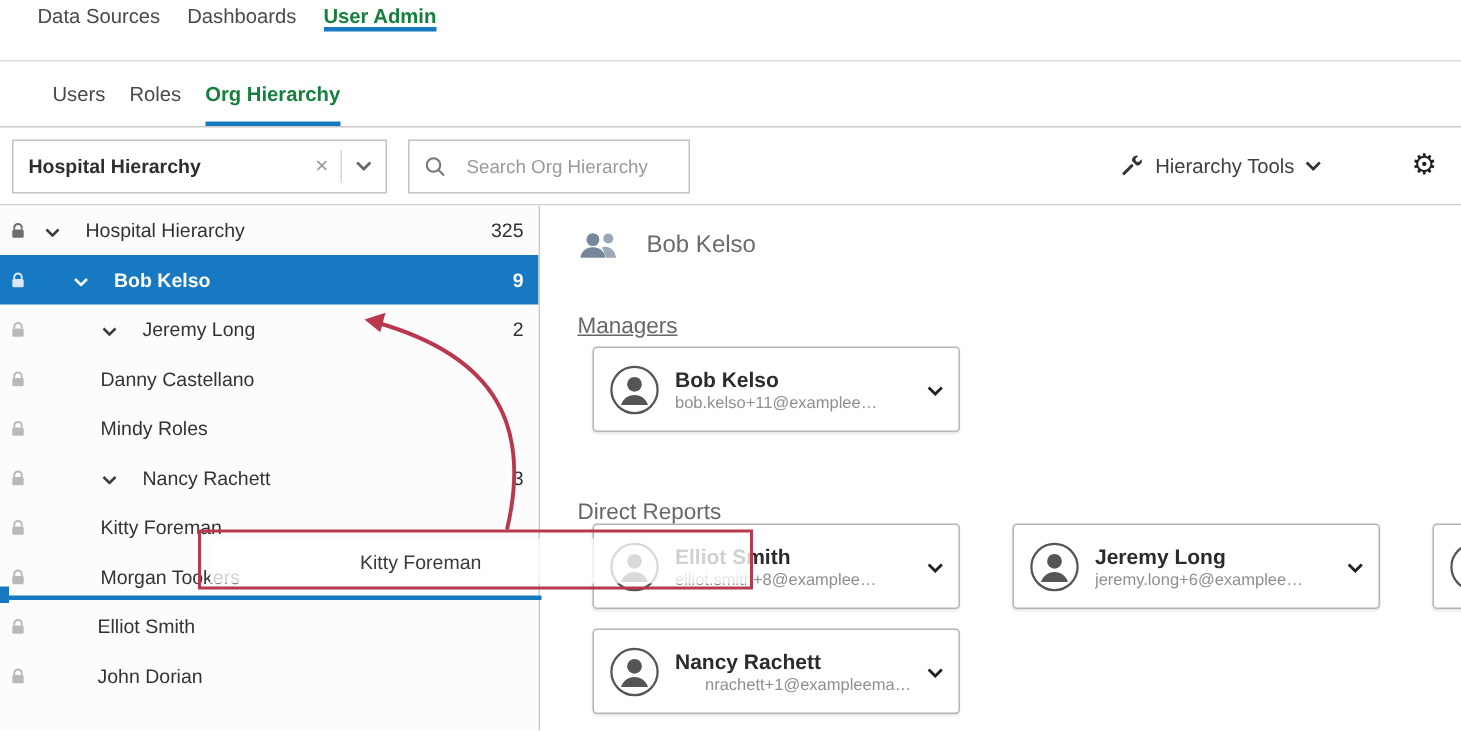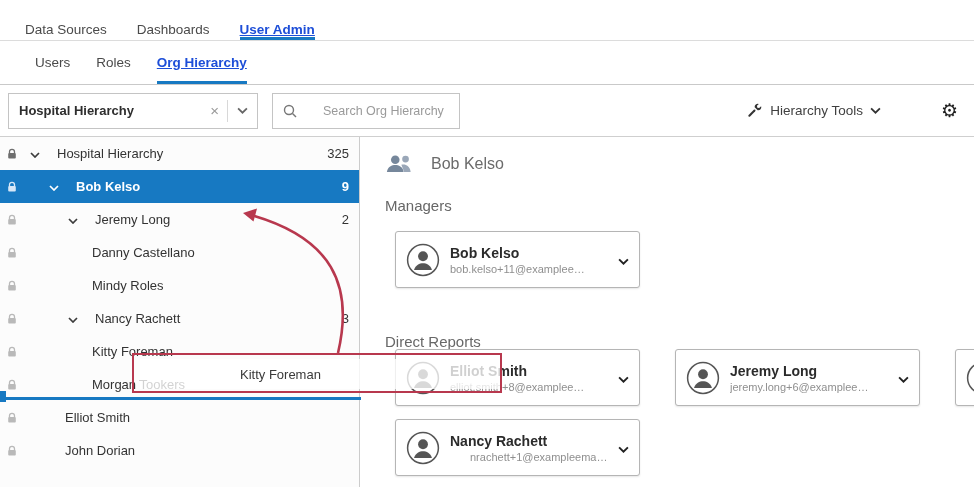--- a/index.html
+++ b/index.html
@@ -5,60 +5,60 @@
   * { box-sizing: border-box; }
   html,body { margin:0; padding:0; }
   body {
     width: 974px; height: 487px;
     font-family: "Liberation Sans", sans-serif;
     background: #fff; color: #333;
     position: relative; overflow: hidden;
   }
 
   
-  .topnav { height:41px; border-bottom:1px solid #dcdcdc; display:flex; align-items:flex-end; padding-left:25px; gap:30px; }
+  .topnav { height:41px; border-bottom:1px solid #dcdcdc; display:flex; align-items:flex-start; padding-left:25px; gap:18px; }
   .nitem { display:flex; align-items:center; font-size:13.5px; color:#4a4a4a; cursor:pointer; border-bottom:3px solid transparent; padding-top:3px; }
-  .nitem.active { color:#1d4ed8; font-weight:bold; border-bottom-color:#1779c2;text-decoration:underline; }
-
-  
-  .subnav { height:44px; border-bottom:1px solid #c9c9c9; display:flex; align-items:stretch; padding-left:35px; gap:26px; }
+  .nitem.active { color:#15803d; font-weight:bold; border-bottom-color:#1779c2; }
+
+  
+  .subnav { height:44px; border-bottom:1px solid #c9c9c9; display:flex; align-items:stretch; padding-left:35px; gap:16px; }
 
   
   .toolbar { height:52px; border-bottom:1px solid #cfcfcf; display:flex; align-items:center; }
   .combo { width:250px; height:36px; border:1px solid #c4c4c4; background:#fff; display:flex; align-items:center; margin-left:8px; cursor:pointer; }
   .combo .val { font-size:13px; font-weight:bold; padding-left:10px; flex:1; color:#2e2e2e; white-space:nowrap; }
   .combo .clear { color:#9a9a9a; font-size:15px; padding:0 8px; }
   .combo .vdiv { width:1px; height:22px; background:#d8d8d8; }
   .combo .dd { padding:0 9px; color:#666; display:flex; }
   .searchbox { width:188px; height:36px; border:1px solid #c4c4c4; margin-left:14px; display:flex; align-items:center; padding-left:10px; background:#fff; }
-  .searchbox input { border:0; outline:0; font-size:12.5px; margin-left:24px; flex:1; min-width:0; font-family:inherit; color:#333; background:transparent; }
+  .searchbox input { border:0; outline:0; font-size:12.5px; margin-left:12px; flex:1; min-width:0; font-family:inherit; color:#333; background:transparent; }
   .searchbox input::placeholder { color:#9a9a9a; }
   .tools { margin-left:auto; display:flex; align-items:center; cursor:pointer; }
   .tools .lbl { font-size:13.5px; color:#404040; margin:0 7px 0 8px; }
   .gear { font-size:19px; color:#1f1f1f; margin-left:60px; margin-right:16px; cursor:pointer; line-height:1; }
 
   
   .content { display:flex; height:350px; }
   .treepanel { width:360px; flex:none; border-right:1px solid #ccc; background:#fcfcfc; position:relative; overflow:hidden; }
   .trow { height:33px; display:flex; align-items:center; font-size:13px; position:relative; cursor:pointer; white-space:nowrap; }
   .trow .lock { position:absolute; left:6px; top:50%; transform:translateY(-50%); color:#b9b9b9; display:flex; }
   .trow.r0 .lock { color:#6e6e6e; }
   .trow .cv { margin-right:17px; color:#3c3c3c; flex:none; }
   .trow .tcount { margin-left:auto; margin-right:10px; }
   .trow.sel { background:#1779c2; color:#fff; font-weight:bold; }
   .trow.sel .lock { color:#d7e7f7; }
   .trow.sel .cv { color:#fff; }
   .exp.l0 { padding-left:30px; } .exp.l1 { padding-left:49px; } .exp.l2 { padding-left:68px; }
-  .leaf.l2 { padding-left:65px; } .leaf.l3 { padding-left:92px; }
+  .leaf.l2 { padding-left:65px; } .leaf.l3 { padding-left:67px; }
 
   .detail { flex:1; position:relative; background:#fff; overflow:hidden; }
   .dheader { position:absolute; left:25px; top:16px; display:flex; align-items:center; gap:18px; }
   .dtitle { font-size:16px; color:#6b6b6b; }
   .seclabel { position:absolute; left:25px; font-size:15px; color:#676767; }
-  .sec-managers { top:60px; } .sec-reports { top:196px; }
+  .sec-managers { top:72px;text-decoration:underline; } .sec-reports { top:196px; }
   .card { position:absolute; width:245px; height:57px; border:1px solid #b5b5b5; border-radius:3px; background:#fff;
           box-shadow:0 1px 2px rgba(0,0,0,.10); display:flex; align-items:center; padding:0 10px; cursor:pointer; }
   .card .info { margin-left:10px; min-width:0; flex:1; }
   .card .nm { font-size:14px; font-weight:bold; color:#2b2b2b; white-space:nowrap; overflow:hidden; }
   .card .em { font-size:11px; color:#8f8f8f; white-space:nowrap; overflow:hidden; margin-top:2px; }
   .card .cv { color:#222; flex:none; margin-left:6px; }
   .c-mgr { left:35px; top:94px; } .c-r0 { left:35px; top:212px; } .c-r1 { left:315px; top:212px; }
   .c-r2 { left:595px; top:212px; } .c-r3 { left:35px; top:282px; }
 
   

